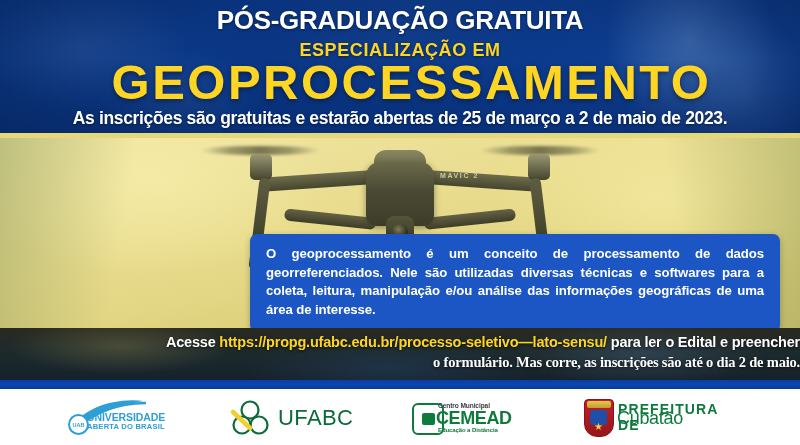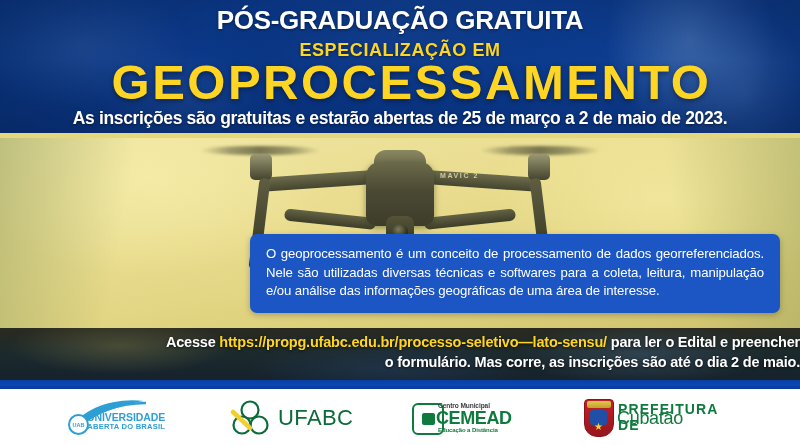--- a/index.html
+++ b/index.html
@@ -174,21 +174,21 @@
     padding:11px 16px 12px 16px;
     box-sizing:border-box;
     background:#1b56c4;
     border-radius:7px;
     box-shadow:0 2px 6px rgba(0,0,0,.25);
   }
   .infobox p{
     margin:0;
     color:#ffffff;
     font-size:13.2px;
-    font-weight:normal;
+    font-weight:bold;
     line-height:1.42;
     text-align:justify;
     letter-spacing:-0.1px;
   }
 
   
   .cta{
     position:absolute;left:0;top:328px;width:800px;height:52px;
     overflow:hidden;
     background:linear-gradient(180deg,#2a2a20 0%,#1d2a2c 45%,#16222c 100%);
@@ -200,21 +200,21 @@
       radial-gradient(ellipse 180px 45px at 640px 26px, rgba(70,95,120,.45), rgba(70,95,120,0) 70%),
       radial-gradient(ellipse 200px 40px at 390px 40px, rgba(40,70,110,.4), rgba(40,70,110,0) 72%);
   }
   .cta-txt{
     position:absolute;left:0;right:0;text-align:right;
     color:#ffffff;font-weight:bold;font-size:14.5px;
     letter-spacing:-0.2px;
     text-shadow:0 1px 3px rgba(0,0,0,.7);
   }
   .cta-l1{top:6px;}
-  .cta-l2{top:26px;}
+  .cta-l2{top:26px;font-family:Liberation Serif, serif;}
   .cta-url{color:#ffd524;}
 
   
   .rule-blue{
     position:absolute;left:0;top:380px;width:800px;height:9px;
     background:linear-gradient(180deg,#0b3fa0 0%,#0a46b4 50%,#093b98 100%);
   }
 
   
   .footer{
@@ -232,21 +232,21 @@
     border:2px solid #2e9fd4;border-radius:50%;
     color:#2e9fd4;font-size:5.5px;font-weight:bold;
     display:flex;align-items:center;justify-content:center;
     background:#fff;z-index:2;
   }
   .uab-text{
     position:absolute;left:19px;top:15px;
     color:#2e9fd4;font-weight:bold;line-height:1.05;z-index:2;
   }
   .uab-text .l1{font-size:10.5px;letter-spacing:-.1px;}
-  .uab-text .l2{font-size:7.6px;letter-spacing:.2px;text-align:right;}
+  .uab-text .l2{font-size:7.6px;letter-spacing:.2px;}
 
   
   .ufabc{position:relative;width:128px;height:40px;}
   .ufabc-word{
     position:absolute;left:48px;top:8px;
     font-size:22px;color:#0b6b3a;letter-spacing:.4px;
     font-family:"Liberation Sans", sans-serif;
   }
 
   

